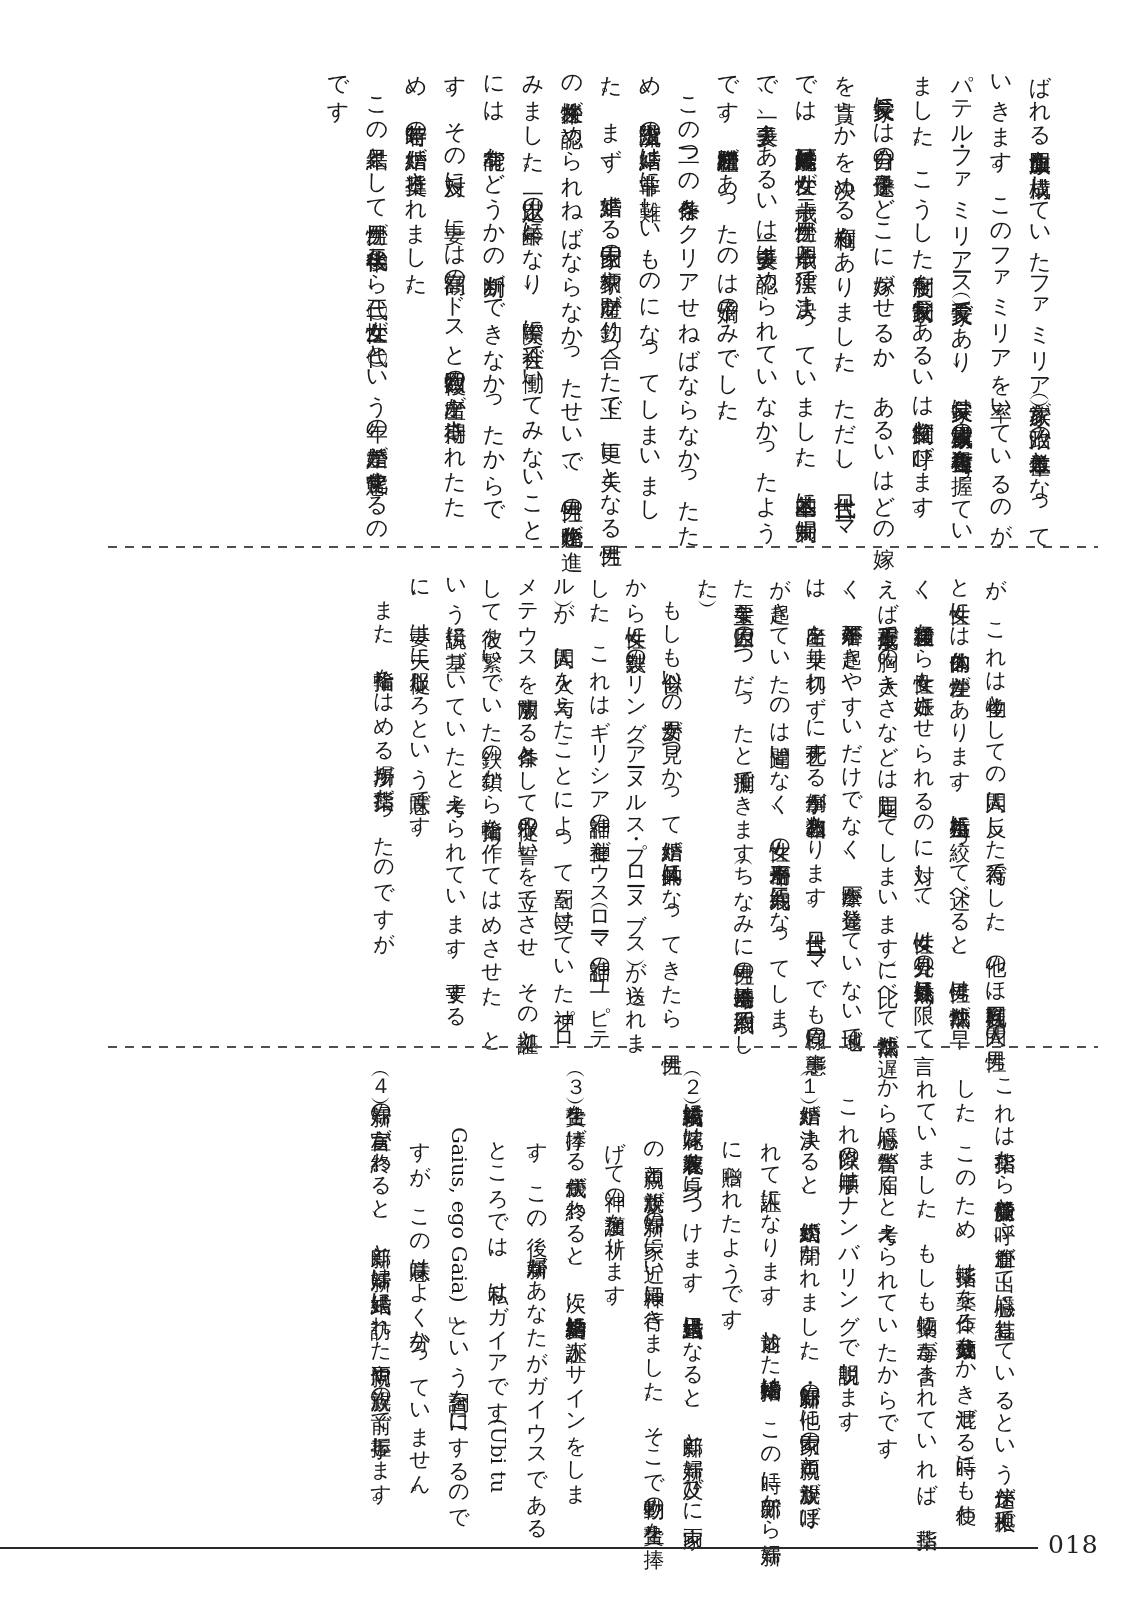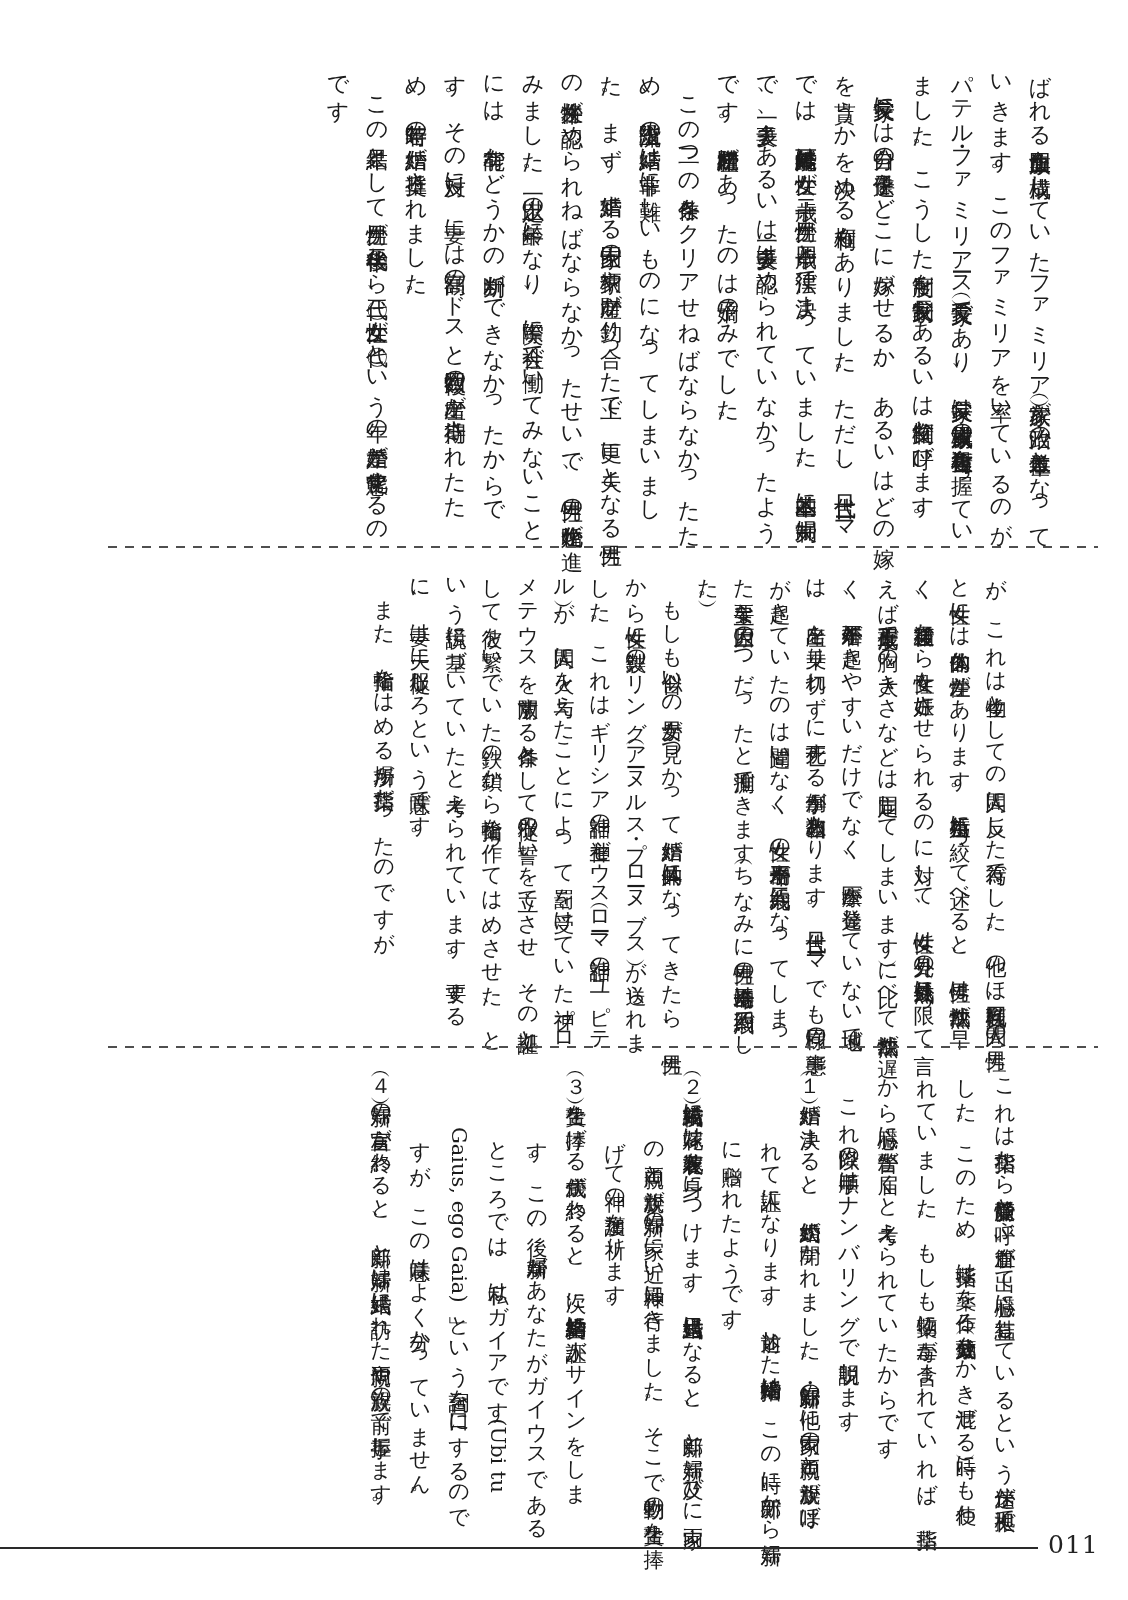--- a/index.html
+++ b/index.html
@@ -102,13 +102,13 @@
 <section class="text-block sec-bot">
   <p>これは薬指から愛情静脈と呼ぶ血管が出て心臓に直結しているという迷信が根拠でした。このため、薬指は薬を作る（薬効成分をかき混ぜる）時にも使われていました。もしも薬物に毒が含まれていれば、薬指から心臓に警告が届くと考えられていたからです。</p>
   <p>　これ以降の手順はナンバリングで説明します。</p>
   <div class="list-item"><span class="num">（１）</span><span>結婚が決まると、婚約式が開かれました。新郎・新婦の他に両家の両親と親族が呼ばれて証人になります。前述した婚約指輪は、この時に新郎から新婦に贈られたようです。</span></div>
   <div class="list-item"><span class="num">（２）</span><span>結婚式前夜に花嫁は花嫁衣装を身につけます。結婚式当日になると、新郎と新婦、及びに両家の両親と親族が新婦の家に近い神殿に行きました。そこで動物の生贄を捧げて神の加護を祈ります。</span></div>
   <div class="list-item"><span class="num">（３）</span><span>生贄を捧げる儀式が終わると、次に結婚契約書に証人がサインをします。この後、新婦が「あなたがガイウスであるところでは、私はガイアです (Ubi tu Gaius, ego Gaia)」という台詞を口にするのですが、この意味はよく分かっていません。</span></div>
   <div class="list-item"><span class="num">（４）</span><span>新婦の宣言が終わると、新郎と新婦は結婚式に訪れた両親や親族の前で握手します。</span></div>
 </section>
 
 <div class="footer-rule"></div>
-<div class="page-number">011</div>
+<div class="page-number">018</div>
 
 </body></html>

